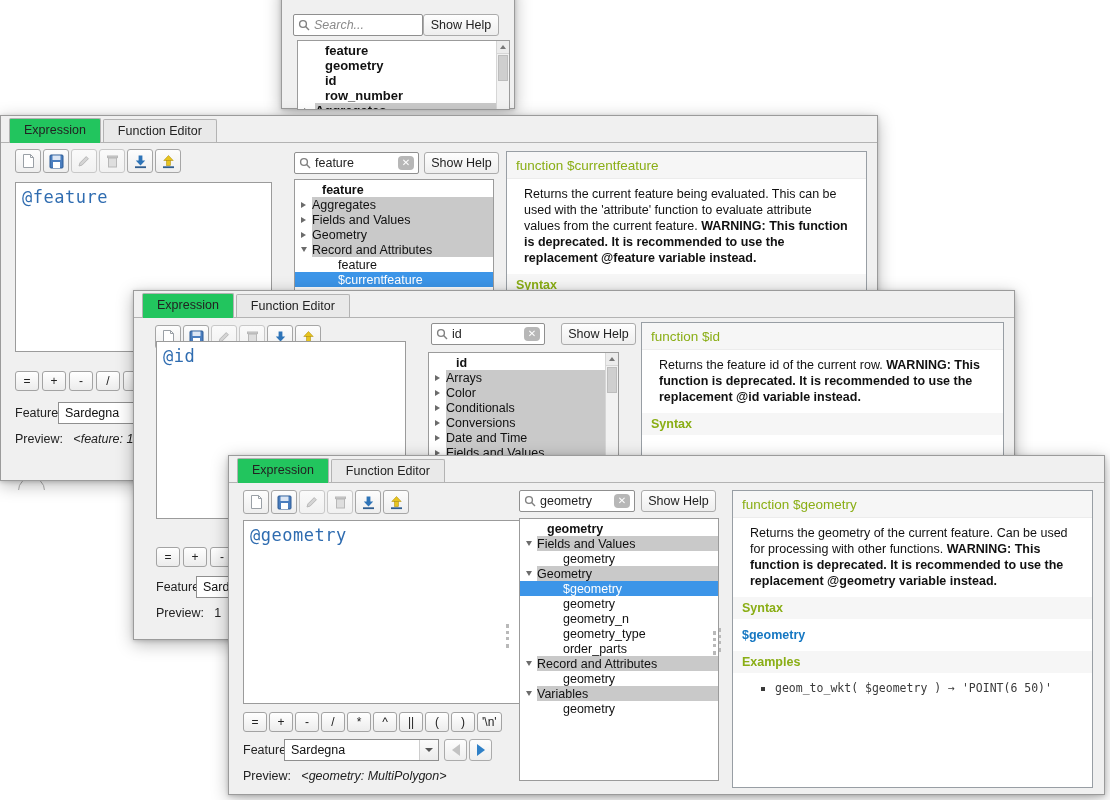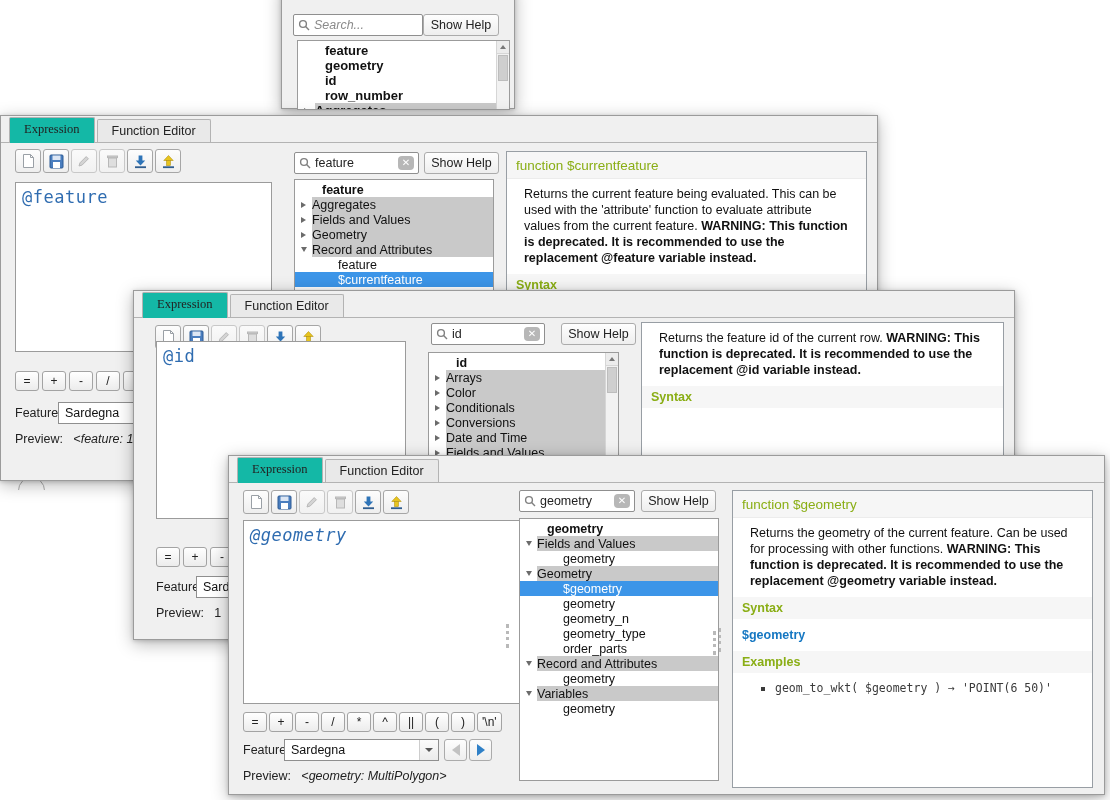--- a/index.html
+++ b/index.html
@@ -9,21 +9,21 @@
 
   .win { position:absolute; background:#f0f0f0; border:1px solid #9b9b9b;
     box-shadow:0 4px 16px rgba(0,0,0,.28), 0 1px 4px rgba(0,0,0,.18); }
 
   .tabbar { position:absolute; left:0; right:0; top:0; height:27px;
     display:flex; align-items:flex-end; padding-left:8px;
     border-bottom:1px solid #b3b3b3; }
   .tab { font-size:12.5px; color:#222; padding:4px 14px 4px; margin-right:2px;
     border:1px solid #b3b3b3; border-bottom:none; border-radius:2px 2px 0 0;
     background:#e9e9e9; position:relative; }
-  .tab.active { background:#14b8a6; padding-bottom:6px; margin-bottom:-1px; z-index:2;font-family:Liberation Serif, serif; }
+  .tab.active { background:#22c55e; padding-bottom:6px; margin-bottom:-1px; z-index:2; }
 
   .toolbar { position:absolute; display:flex; gap:2px; }
   .tbtn { width:26px; height:24px; border:1px solid #a6a6a6; border-radius:3px;
     background:linear-gradient(#fdfdfd,#eeeeee); display:flex; align-items:center;
     justify-content:center; }
   .tbtn.disabled { border-color:#c8c8c8; background:linear-gradient(#fafafa,#f1f1f1); }
 
   .editor { position:absolute; background:#ffffff; border:1px solid #9b9b9b;
     font-family:"DejaVu Sans Mono", monospace; font-size:17px; color:#2f6cb0;
     padding:4px 6px; letter-spacing:.5px; }
@@ -378,20 +378,21 @@
       </div>
       <div class="vscroll">
         <div class="sb-up">
             <span class="sb-up-caret"></span>
           </div>
         <div class="sb-thumb"></div>
       </div>
     </div>
 
     <div class="helppanel" style="left:507px; top:31px; width:363px; height:290px;">
+      <div class="h-title">function $id</div>
       <div class="h-body"><span>Returns the feature id of the current row. </span><b>WARNING: This function is deprecated. It is recommended to use the replacement @id variable instead.</b></div>
       <div class="h-sec">Syntax</div>
     </div>
   </div>
 
   <div class="win" style="left:228px; top:455px; width:877px; height:340px; z-index:4;">
     <div class="tabbar">
       <div class="tab active">Expression</div>
       <div class="tab">Function Editor</div>
     </div>
@@ -430,21 +431,21 @@
       </div>
       <div class="tbtn">
         <svg width="15" height="15" viewBox="0 0 15 15">
           <path d="M2.8 6.5h9.4L7.5 1.5z" fill="#e7c41f" stroke="#b49310" stroke-width="0.6"></path>
           <rect x="5.6" y="6.5" width="3.8" height="5" fill="#e7c41f" stroke="#b49310" stroke-width="0.6"></rect>
           <rect x="2" y="12.3" width="11" height="1.8" fill="#2f5d8f"></rect>
         </svg>
       </div>
     </div>
 
-    <div class="editor" style="left:14px; top:64px; width:286px; height:184px;font-style:italic;">@geometry</div>
+    <div class="editor" style="left:14px; top:64px; width:286px; height:184px;">@geometry</div>
 
     <div class="dots" style="left:277px; top:168px;"></div>
     <div class="dots" style="left:489px; top:172px;"></div>
 
     <div class="oprow" style="left:14px; top:256px; gap:2px;">
       <div class="opbtn">=</div>
       <div class="opbtn">+</div>
       <div class="opbtn">-</div>
       <div class="opbtn">/</div>
       <div class="opbtn">*</div>

